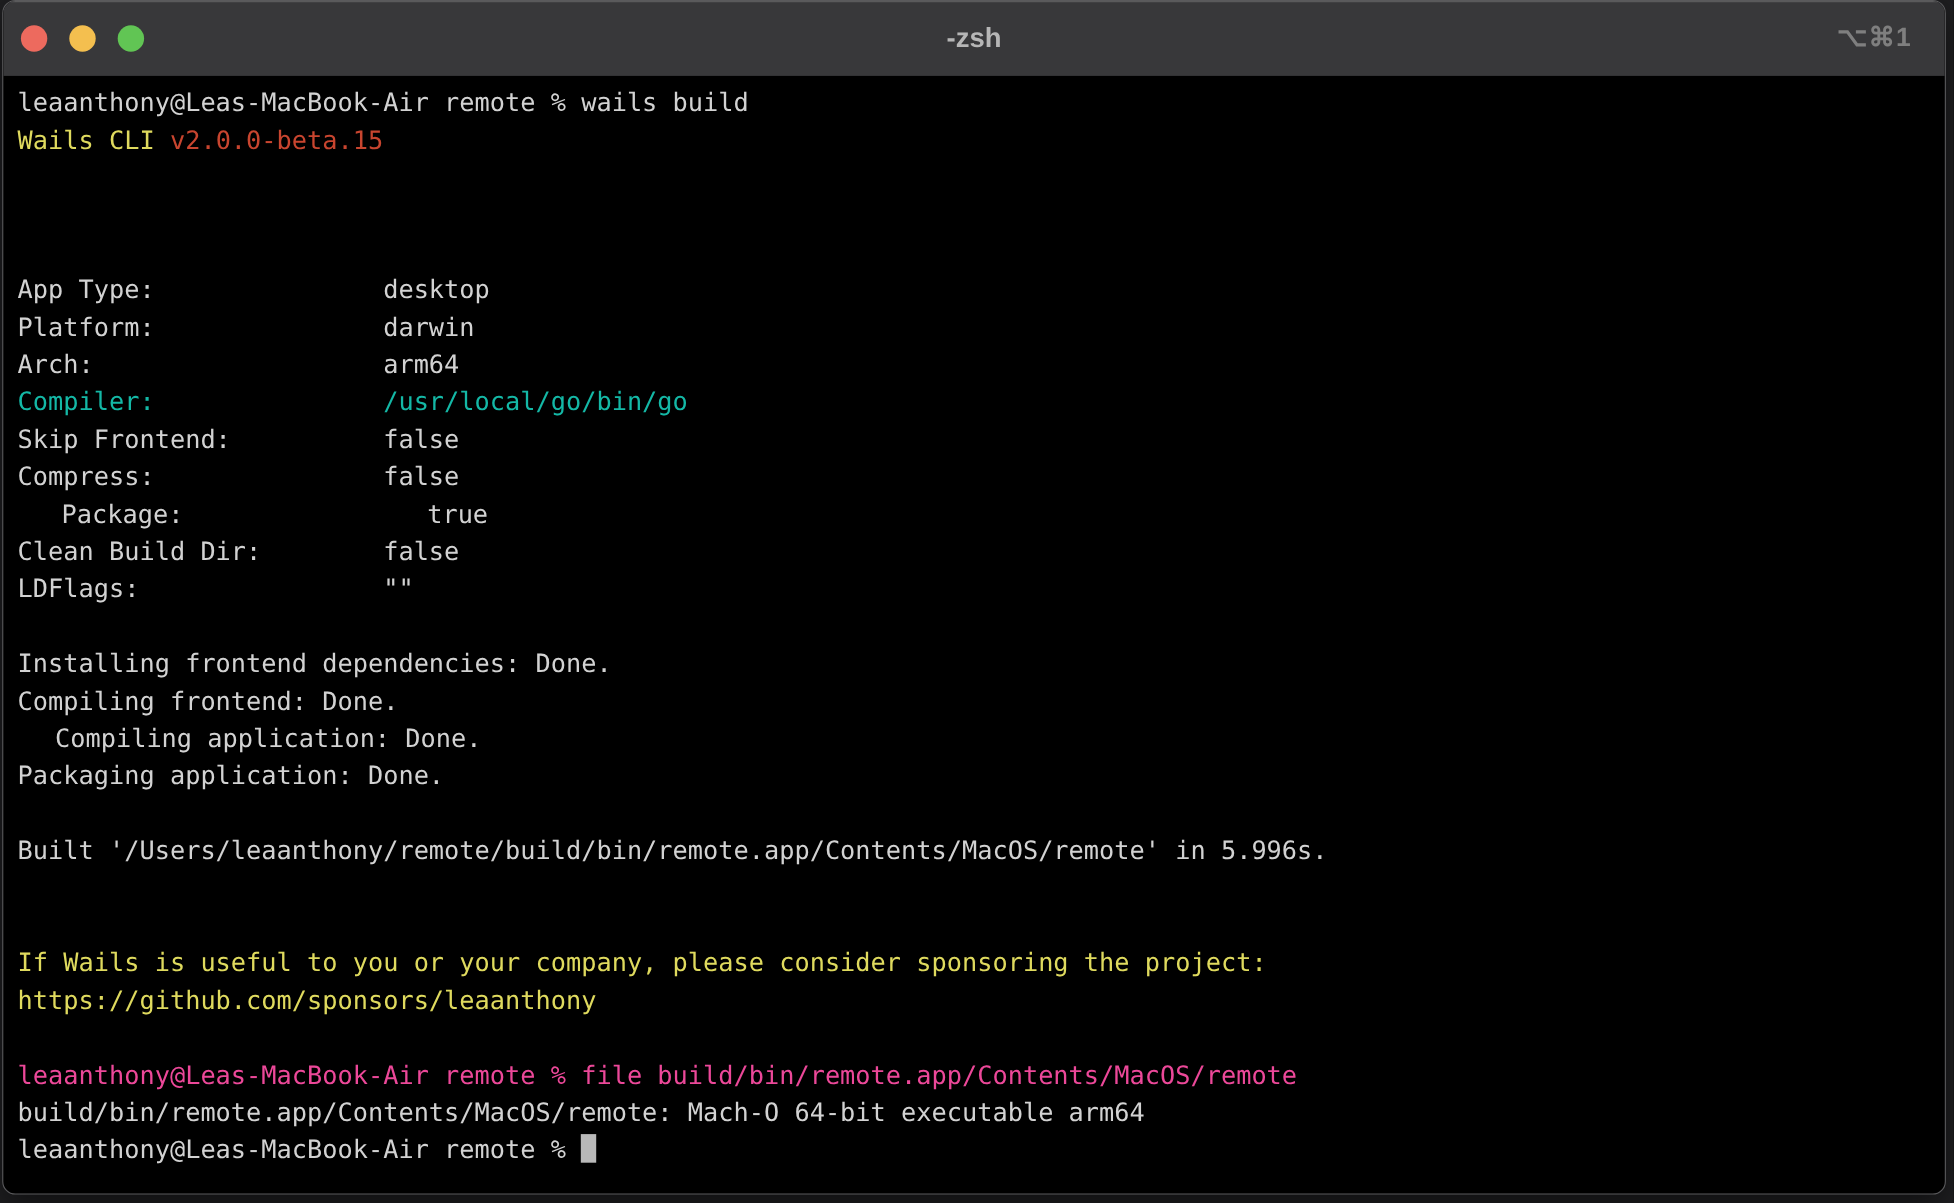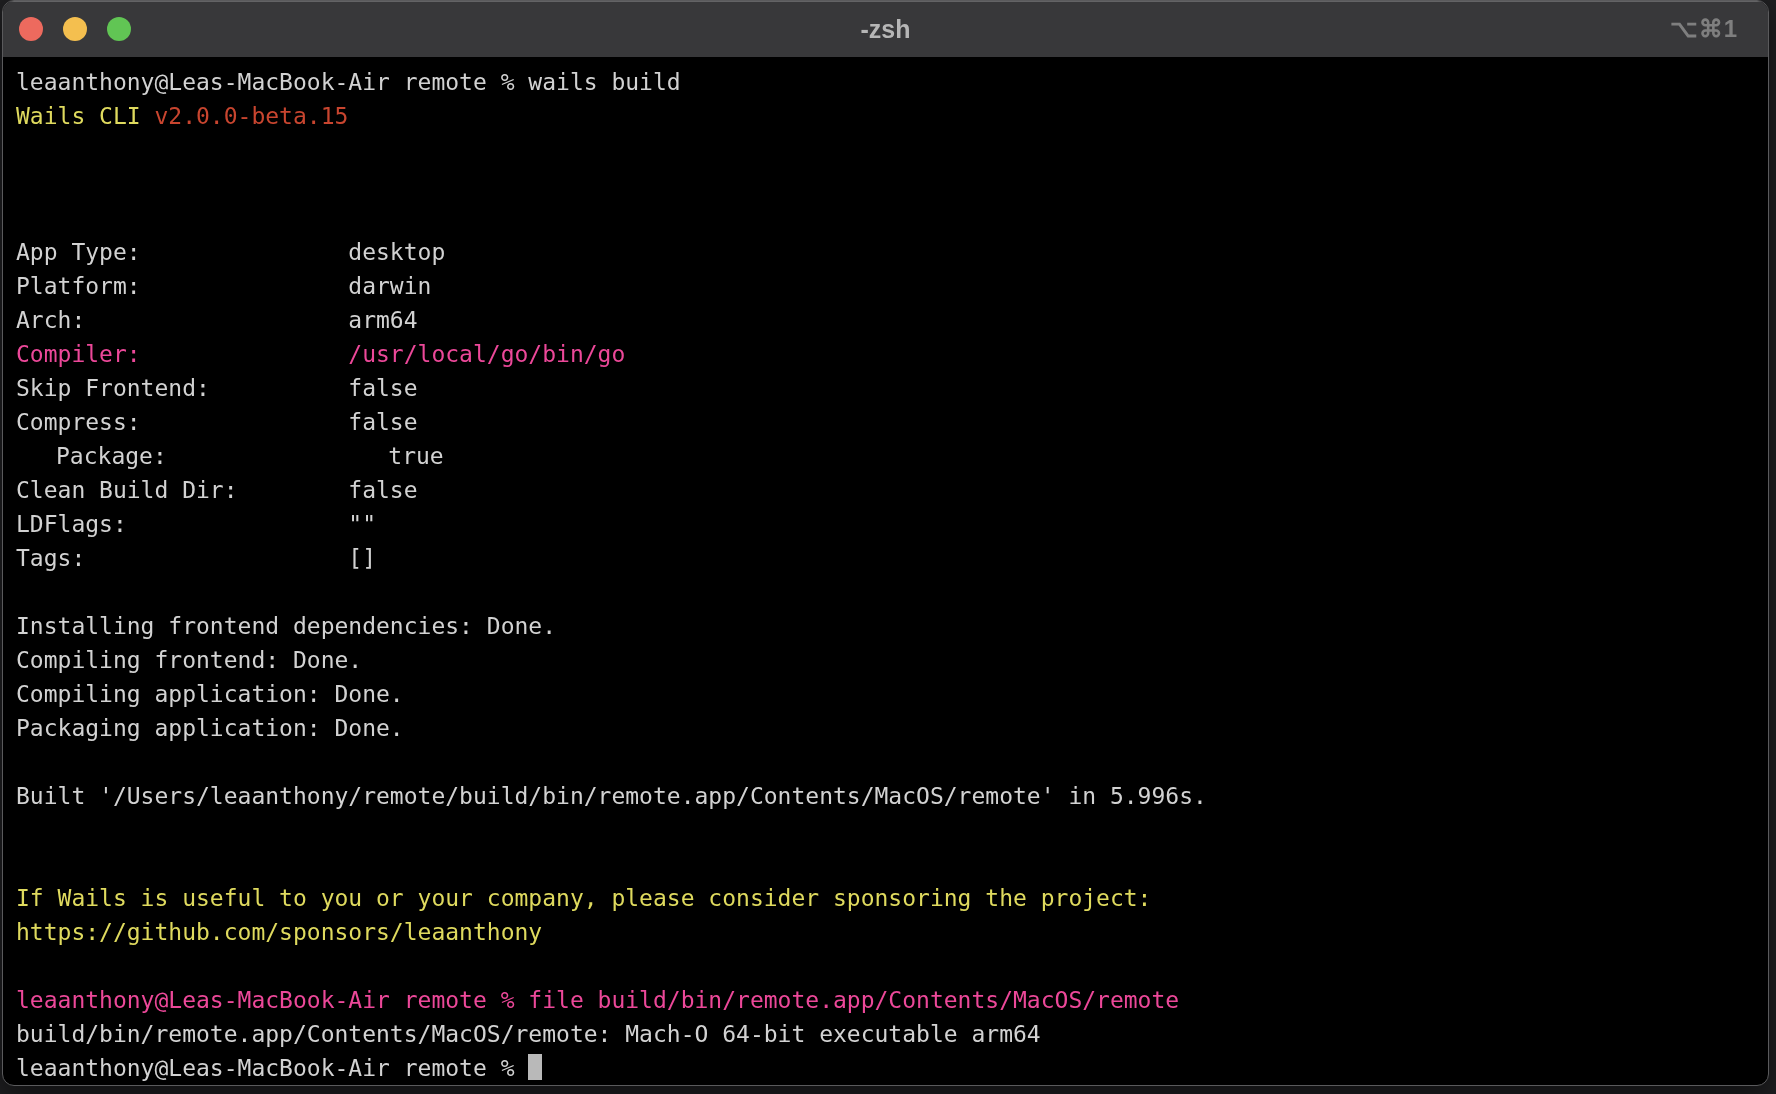--- a/index.html
+++ b/index.html
@@ -19,21 +19,21 @@
     height: 1086px;
     box-sizing: border-box;
     border-radius: 12px;
     background: var(--background, #000);
     border: 1px solid #5a5a5c;
     overflow: hidden;
     box-shadow: 0 10px 30px rgba(0,0,0,0.5);
   }
   .titlebar {
     position: relative;
-    height: 56px;
+    height: 68px;
     background: var(--titlebar, #38383a);
     display: flex;
     align-items: center;
   }
   .titlebar::before {
     content: "";
     position: absolute;
     top: 0; left: 0; right: 0;
     height: 1px;
     background: rgba(255,255,255,0.22);
@@ -106,31 +106,30 @@
   </div>
   <div class="terminal">
       <div class="line"><span style="color: rgb(210, 210, 210);">leaanthony@Leas-MacBook-Air remote % wails build</span></div>
       <div class="line"><span style="color: rgb(223, 218, 94);">Wails CLI </span><span style="color: rgb(200, 69, 47); margin-top: 25px;">v2.0.0-beta.15</span></div>
       <div class="line"></div>
       <div class="line"></div>
       <div class="line"></div>
       <div class="line"><span style="color: rgb(210, 210, 210);">App Type:               desktop</span></div>
       <div class="line"><span style="color: rgb(210, 210, 210);">Platform:               darwin</span></div>
       <div class="line"><span style="color: rgb(210, 210, 210);">Arch:                   arm64</span></div>
-      <div class="line"><span style="color: #ec4899;">Compiler:               /usr/local/go/bin/go</span></div>
+      <div class="line"><span style="color: #14b8a6;">Compiler:               /usr/local/go/bin/go</span></div>
       <div class="line"><span style="color: rgb(210, 210, 210); margin-top: 40px;">Skip Frontend:          false</span></div>
       <div class="line"><span style="color: rgb(210, 210, 210);">Compress:               false</span></div>
       <div class="line"><span style="color: rgb(210, 210, 210); margin-left: 40px;">Package:                true</span></div>
       <div class="line"><span style="color: rgb(210, 210, 210); margin-top: 32px;">Clean Build Dir:        false</span></div>
       <div class="line"><span style="color: rgb(210, 210, 210);">LDFlags:                ""</span></div>
-      <div class="line"><span style="color: rgb(210, 210, 210);">Tags:                   []</span></div>
       <div class="line"></div>
       <div class="line"><span style="color: rgb(210, 210, 210);">Installing frontend dependencies: Done.</span></div>
       <div class="line"><span style="color: rgb(210, 210, 210);">Compiling frontend: Done.</span></div>
-      <div class="line"><span style="color: rgb(210, 210, 210);">Compiling application: Done.</span></div>
+      <div class="line"><span style="color: rgb(210, 210, 210); margin-left: 34px;">Compiling application: Done.</span></div>
       <div class="line"><span style="color: rgb(210, 210, 210);">Packaging application: Done.</span></div>
       <div class="line"></div>
       <div class="line"><span style="color: rgb(210, 210, 210);">Built '/Users/leaanthony/remote/build/bin/remote.app/Contents/MacOS/remote' in 5.996s.</span></div>
       <div class="line"></div>
       <div class="line"></div>
       <div class="line"><span style="color: rgb(223, 218, 94);">If Wails is useful to you or your company, please consider sponsoring the project:</span></div>
       <div class="line"><span style="color: rgb(223, 218, 94);">https://github.com/sponsors/leaanthony</span></div>
       <div class="line"></div>
       <div class="line"><span style="color: #ec4899;">leaanthony@Leas-MacBook-Air remote % file build/bin/remote.app/Contents/MacOS/remote</span></div>
       <div class="line"><span style="color: rgb(210, 210, 210);">build/bin/remote.app/Contents/MacOS/remote: Mach-O 64-bit executable arm64</span></div>

